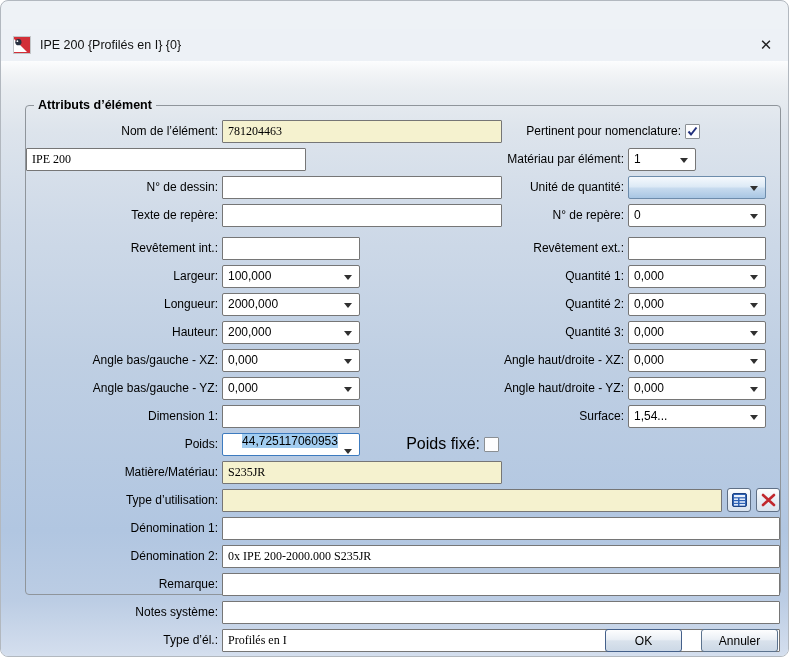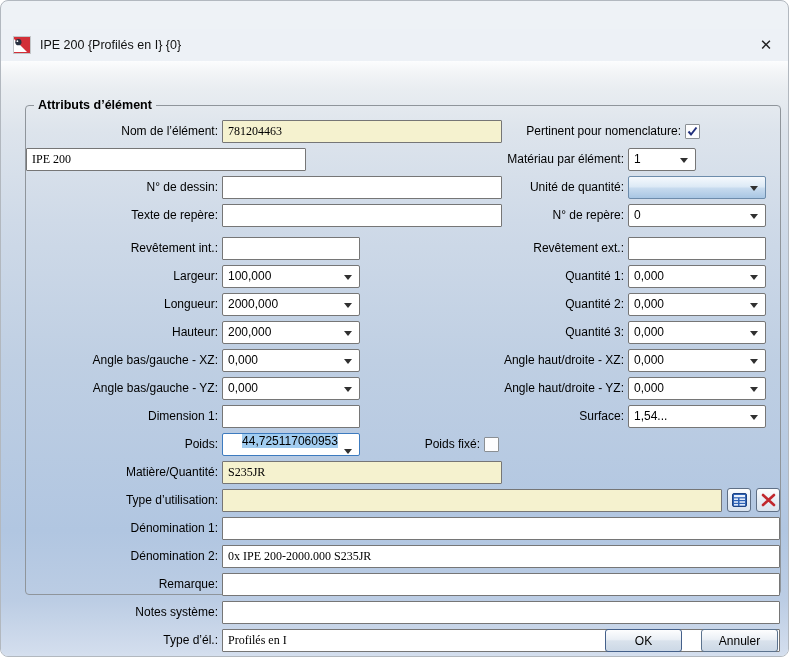--- a/index.html
+++ b/index.html
@@ -31,21 +31,21 @@
     border:1px solid #8f959b;border-radius:4px;margin:14px;
     padding:5px 0 0 0;background:transparent;
   }
   legend.groupbox-title{
     margin-left:8px;padding:0 4px;font-size:12.5px;font-weight:bold;color:#000;
   }
   .row{display:flex;align-items:center;height:28px;padding-left:0;}
   .row.gap-top{margin-top:5px;}
   .lbl{flex:0 0 196px;text-align:right;padding-right:4px;font-size:12px;color:#000;white-space:nowrap;}
   .lbl2{flex:1;text-align:right;padding-right:4px;font-size:12px;color:#000;white-space:nowrap;}
-  .lblpf{flex:0 0 124px;text-align:right;padding-right:4px;font-size:12px;color:#000;white-space:nowrap;}
+  .lblpf{flex:0 0 124px;text-align:right;padding-right:4px;font-size:16px;color:#000;white-space:nowrap;}
   .fill{flex:1;}
   .txt{
     height:23px;border:1px solid #767676;border-radius:1px;background:#fff;
     font-family:Liberation Serif, serif;font-size:12px;color:#000;padding:0 5px;outline:none;
   }
   .w-wide{width:280px;}
   .w-nrw{width:138px;}
   .w-full{width:558px;}
   .w-util{width:500px;}
   .yellow{background:#f5f2cf;}
@@ -251,21 +251,21 @@
           <span class="arrow"></span>
         </span>
         <label class="lblpf">Poids fixé:</label>
         <span class="cb">
           
         </span>
         <span class="fill"></span>
       </div>
 
       <div class="row">
-        <label class="lbl">Matière/Quantité:</label>
+        <label class="lbl">Matière/Matériau:</label>
         <input class="txt w-wide yellow" value="S235JR" style="">
         <span class="fill"></span>
       </div>
 
       <div class="row">
         <label class="lbl">Type d’utilisation:</label>
         <input class="txt w-util yellow" value="" style="">
         <span class="gap5"></span>
         <button class="icon-btn">
           <svg width="15" height="14" viewBox="0 0 15 14">

